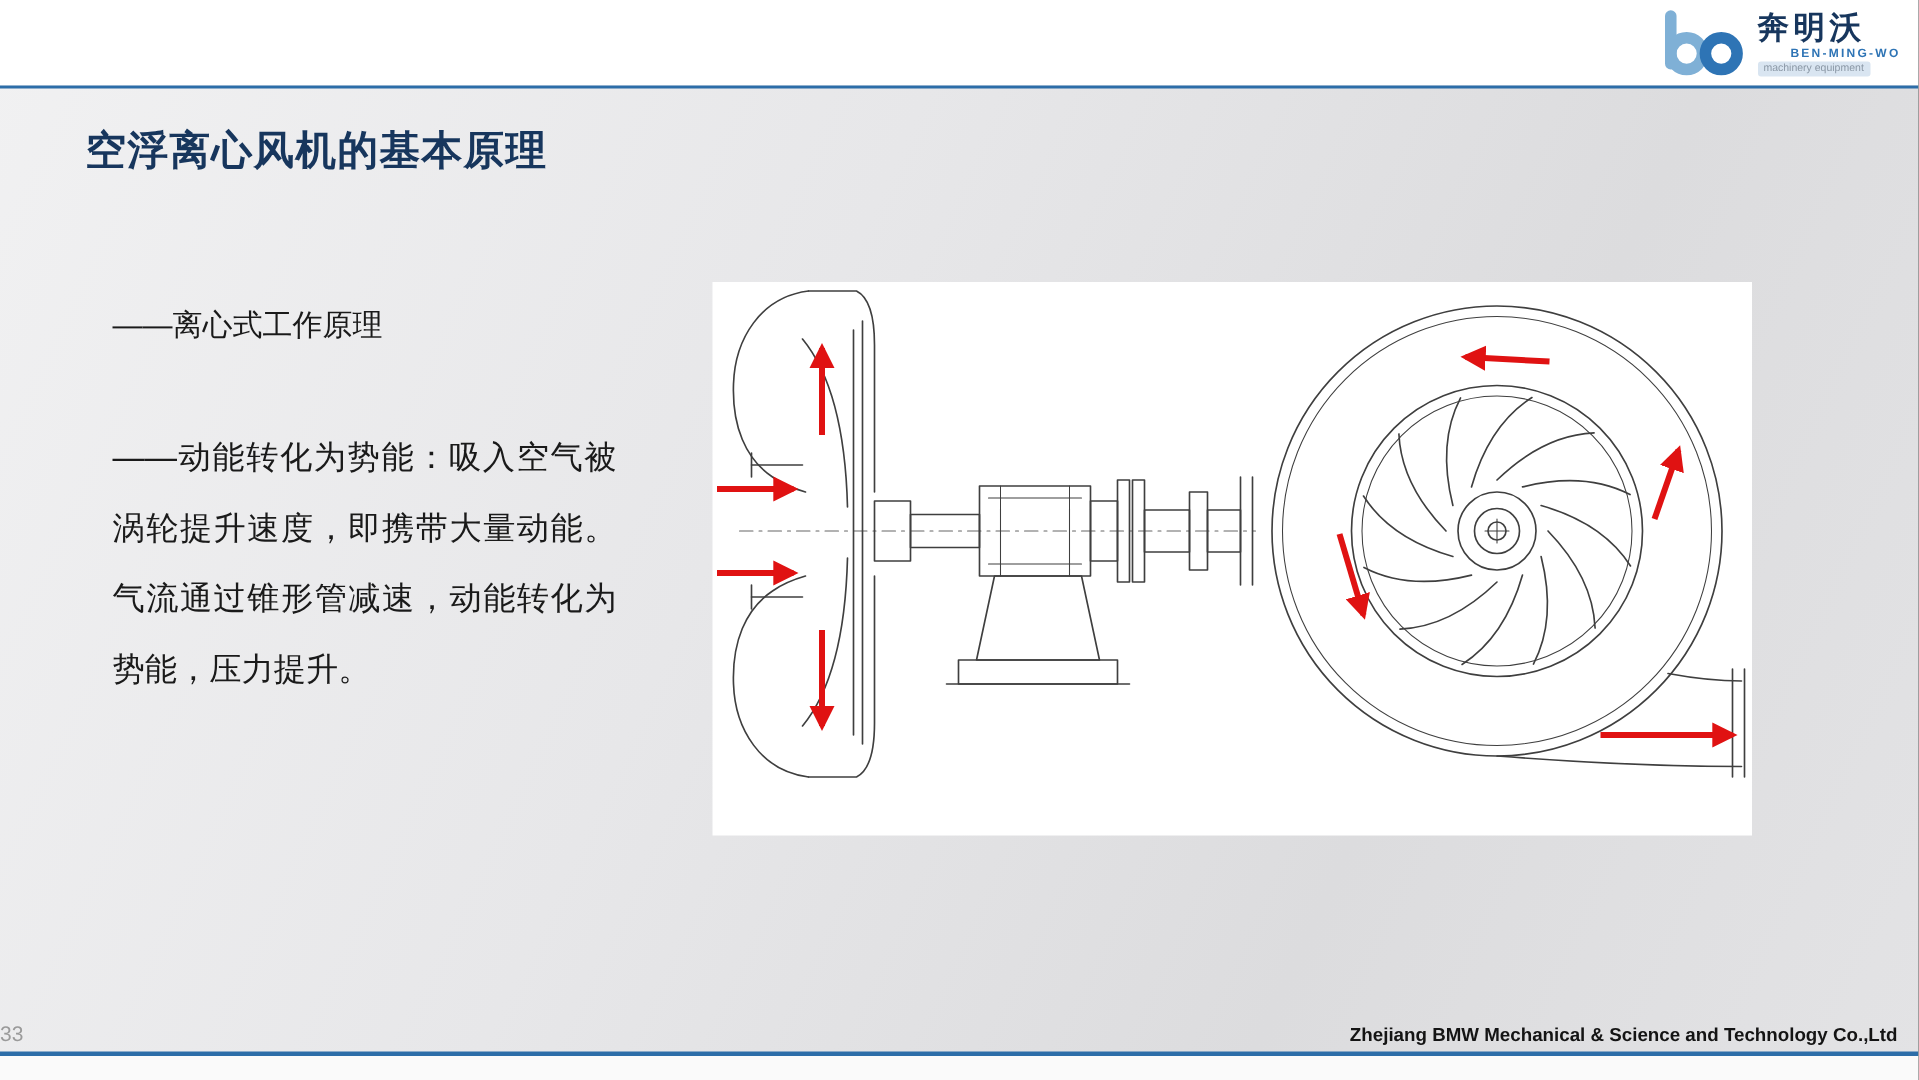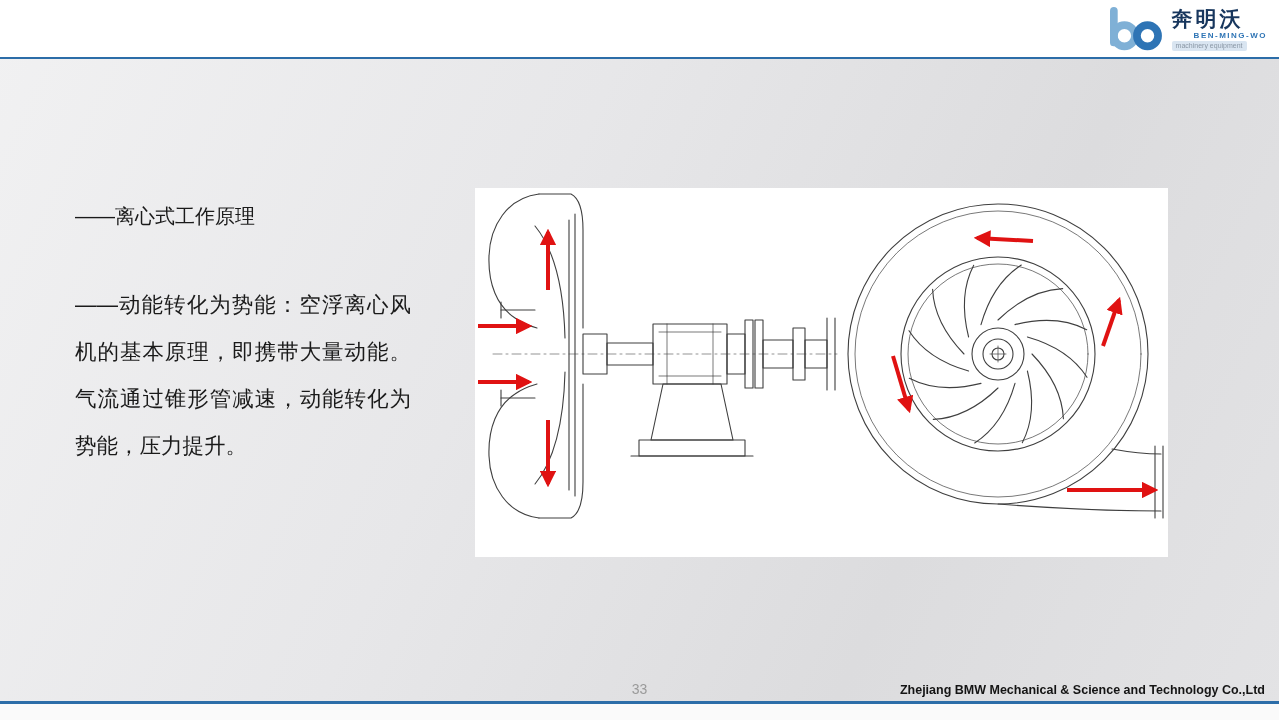--- a/index.html
+++ b/index.html
@@ -25,21 +25,21 @@
   
   .diagram-panel{position:absolute;left:475px;top:188px;width:693px;height:369px;background:#ffffff;}
   .diagram-panel svg{display:block;}
   .draw{stroke:#3f3f3f;fill:none;stroke-width:1.1;stroke-linecap:round;stroke-linejoin:round;}
   .thin{stroke-width:0.7;}
   .centerline{stroke:#666;stroke-width:0.7;stroke-dasharray:9 4 2 4;}
   .arrow{stroke:#e01212;stroke-width:4;fill:none;}
   
   .footer-divider{position:absolute;top:701px;left:0;right:0;height:3px;background:#2c6da8;}
   .footer-bottom{position:absolute;top:704px;left:0;right:0;bottom:0;background:#fafafa;}
-  .page-number{position:absolute;top:681px;left:0;width:100%;text-align:center;font-size:14px;color:#9a9a9a;}
+  .page-number{position:absolute;top:681px;left:0;width:100%;font-size:14px;color:#9a9a9a;}
   .footer-company{position:absolute;top:683px;right:14px;font-size:12.5px;font-weight:bold;color:#141414;}
 </style>
 </head>
 <body>
 
 <div class="slide">
 
   <div class="header"></div>
   <div class="header-divider"></div>
 
@@ -51,23 +51,24 @@
         <circle cx="43" cy="33" r="11" stroke="#2e74b5" stroke-width="8" fill="none"></circle>
       </svg>
     </div>
     <div class="logo-text">
       <span class="logo-cn">奔明沃</span>
       <span class="logo-en">BEN-MING-WO</span>
       <span class="logo-tag">machinery equipment</span>
     </div>
   </div>
 
+  <div class="page-title">空浮离心风机的基本原理</div>
 
   <div class="body-subtitle">——离心式工作原理</div>
-  <div class="body-paragraph">——动能转化为势能：空浮离心风机的基本原理，即携带大量动能。气流通过锥形管减速，动能转化为势能，压力提升。</div>
+  <div class="body-paragraph">——动能转化为势能：吸入空气被涡轮提升速度，即携带大量动能。气流通过锥形管减速，动能转化为势能，压力提升。</div>
 
   <div class="diagram-panel">
     <svg width="693" height="369" viewBox="0 0 693 369">
       <defs>
         <marker id="ah" viewBox="0 0 10 10" refX="8" refY="5" markerWidth="4.2" markerHeight="4.2" orient="auto">
           <path d="M0,0 L10,5 L0,10 Z" fill="#e01212"></path>
         </marker>
       </defs>
 
       <g class="draw">

